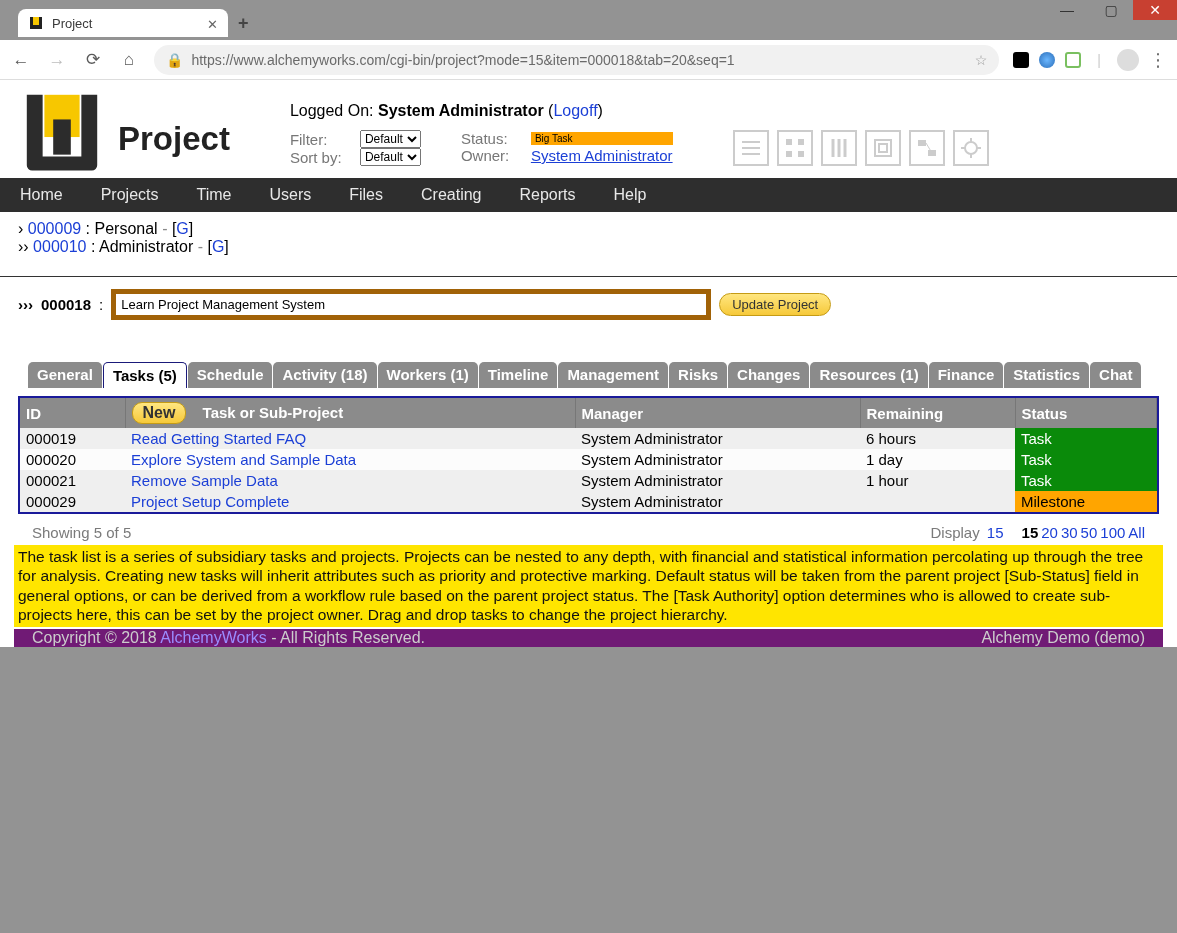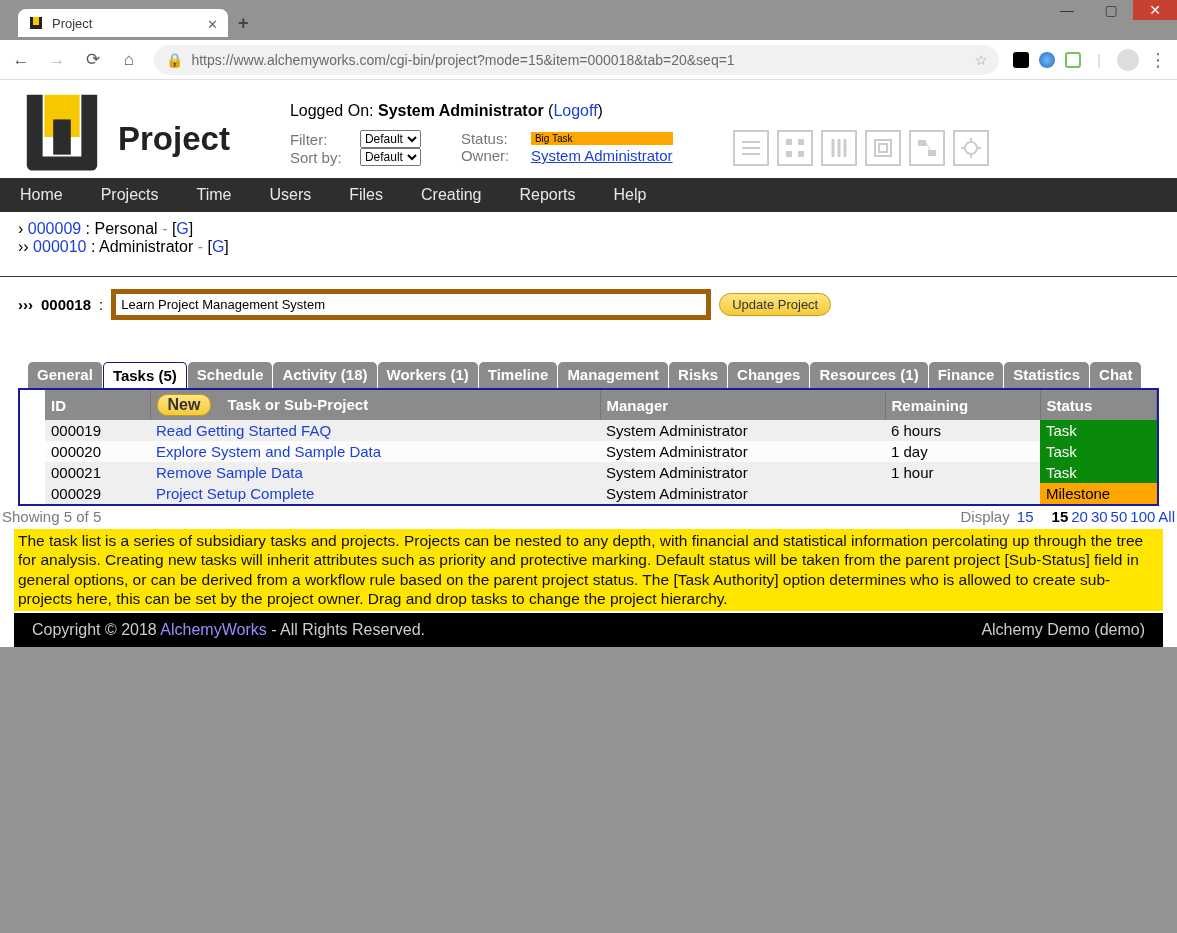--- a/index.html
+++ b/index.html
@@ -38,37 +38,37 @@
 .breadcrumbs { padding: 8px 18px 20px 18px; font-size: 16px; border-bottom: 1px solid #333; }
 .breadcrumbs a { color: #1b3fd6; text-decoration: none; }
 .breadcrumbs .sep { color: #888; }
 .project-row { display: flex; align-items: center; gap: 8px; padding: 12px 18px 6px 18px; font-size: 15px; }
 .project-row .chev { font-weight: bold; }
 .project-input { width: 600px; padding: 3px 5px; font-size: 13px; border: 5px solid #a16207; }
 .update-btn { background: linear-gradient(#ffe680,#f6c93a); border: 1px solid #c59b15; border-radius: 12px; padding: 3px 12px; font-size: 13px; color: #333; cursor: pointer; }
 .tabs-row { display: flex; gap: 1px; padding: 4px 32px 0 28px; flex-wrap: nowrap; margin-top: 32px; }
 .subtab { background: #8b8b8b; color: #fff; padding: 4px 9px; border-radius: 5px 5px 0 0; font-size: 15px; font-weight: bold; white-space: nowrap; cursor: pointer; }
 .subtab.active { background: #fff; color: #000; border: 1px solid #1a1a7a; border-bottom: none; }
-.task-table-wrap { margin: 0 18px; border: 2px solid #1a1a9a; padding-left: 25px; }
+.task-table-wrap { margin: 8px 18px; border: 2px solid #1a1a9a; }
 .task-table { width: 100%; border-collapse: collapse; }
 .task-table th { background: #8b8b8b; color: #fff; text-align: left; padding: 4px 6px; font-size: 15px; font-weight: bold; border-right: 1px solid #777; }
 .task-table td { padding: 2px 6px; font-size: 15px; }
 .task-table tr.odd { background: #efefef; }
 .task-table tr.even { background: #fcfcfc; }
 .task-link { color: #1b3fd6; text-decoration: none; }
 .status-cell { color: #fff; padding: 1px 4px; }
 .status-task { background: #0a8a0a; }
 .status-task-blue { background: #0a18d8; }
 .status-milestone { background: #ffa500; color: #000; }
 .new-btn { background: linear-gradient(#ffe680,#f6c93a); border: 1px solid #c59b15; border-radius: 10px; padding: 1px 10px; font-size: 16px; color: #333; margin-right: 12px; display: inline-block; cursor: pointer; }
-.showing-row { display: flex; justify-content: space-between; padding: 2px 2px; color: #7a7a7a; font-size: 15px; }
+.showing-row { display: flex; justify-content: space-between; padding: 2px 32px; color: #7a7a7a; font-size: 15px; }
 .showing-row a { color: #1b3fd6; text-decoration: none; margin-left: 3px; }
 .showing-row .curr { color: #000; font-weight: bold; margin-left: 18px; }
 .info-block { background: #ffe500; margin: 2px 14px 2px 14px; padding: 2px 4px; font-size: 15.5px; color: #111; line-height: 1.25; }
-.footer { background: #000000; color: #ccc; display: flex; justify-content: space-between; padding: 8px 18px; font-size: 16px; margin: 0 14px; }
+.footer { background: #701a75; color: #ccc; display: flex; justify-content: space-between; padding: 0 18px; font-size: 16px; margin: 0 14px; }
 .footer a { color: #9b8cff; text-decoration: none; }
 svg { display: block; }
 </style>
 </head>
 <body>
 
 <div class="browser-window">
   <div class="win-controls">
     <div class="win-btn">—</div>
     <div class="win-btn">▢</div>

